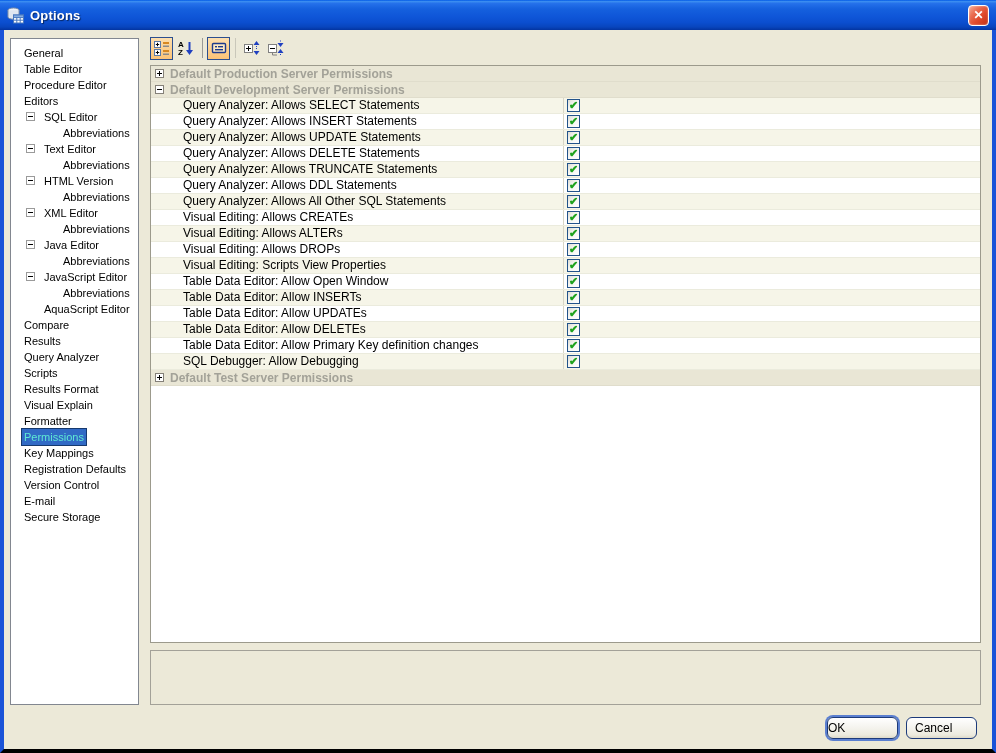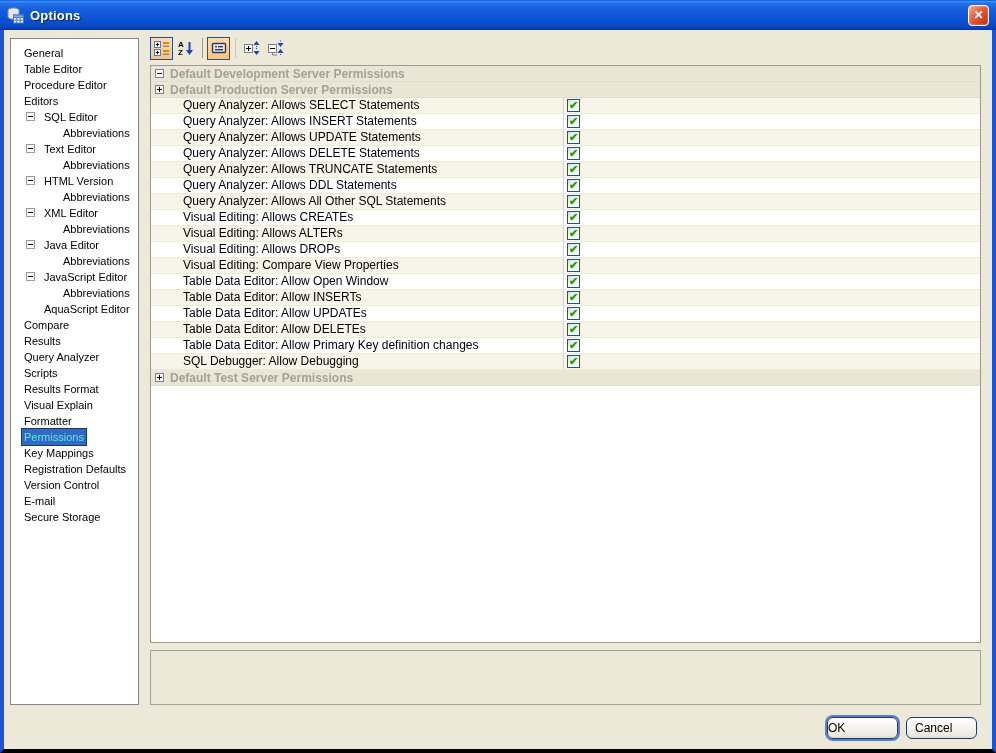--- a/index.html
+++ b/index.html
@@ -198,30 +198,30 @@
           <line x1="12.5" y1="14" x2="12.5" y2="16" stroke="#2040c0" stroke-dasharray="1,1"></line>
         </svg>
       </div>
     </div>
 
     <div class="grid">
 
     <div class="cat-row">
           <span class="pmbox">
             <i class="h"></i>
-          </span>
-          <span class="cat-label">Default Development Server Permissions</span>
-        </div>
-        <div class="cat-row">
-          <span class="pmbox">
-            <i class="h"></i>
             <i class="v"></i>
           </span>
           <span class="cat-label">Default Production Server Permissions</span>
         </div>
+        <div class="cat-row">
+          <span class="pmbox">
+            <i class="h"></i>
+          </span>
+          <span class="cat-label">Default Development Server Permissions</span>
+        </div>
         <div class="prop-row alt">
           <span class="row-label">Query Analyzer: Allows SELECT Statements</span>
           <div class="value-cell">
             <span class="checkbox">✔</span>
           </div>
         </div>
         <div class="prop-row">
           <span class="row-label">Query Analyzer: Allows INSERT Statements</span>
           <div class="value-cell">
             <span class="checkbox">✔</span>
@@ -269,21 +269,21 @@
             <span class="checkbox">✔</span>
           </div>
         </div>
         <div class="prop-row">
           <span class="row-label">Visual Editing: Allows DROPs</span>
           <div class="value-cell">
             <span class="checkbox">✔</span>
           </div>
         </div>
         <div class="prop-row alt">
-          <span class="row-label">Visual Editing: Compare View Properties</span>
+          <span class="row-label">Visual Editing: Scripts View Properties</span>
           <div class="value-cell">
             <span class="checkbox">✔</span>
           </div>
         </div>
         <div class="prop-row">
           <span class="row-label">Table Data Editor: Allow Open Window</span>
           <div class="value-cell">
             <span class="checkbox">✔</span>
           </div>
         </div>

